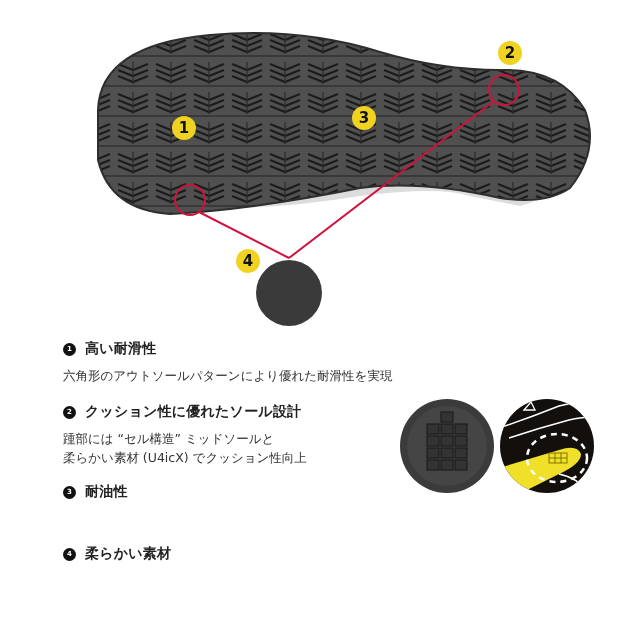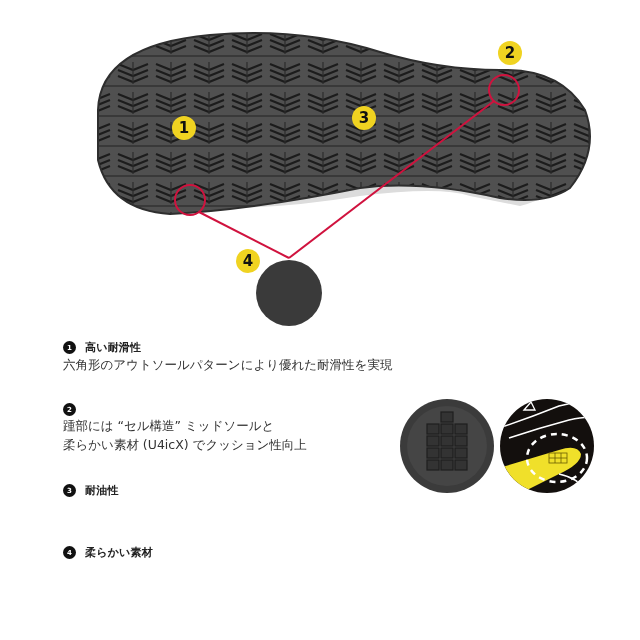--- a/index.html
+++ b/index.html
@@ -2,22 +2,22 @@
 <html><head>
 <meta charset="utf-8">
 <style>
   html,body{margin:0;padding:0;background:#fff;}
   body{width:640px;height:640px;position:relative;overflow:hidden;font-family:"DejaVu Sans","Liberation Sans",sans-serif;color:#222;}
   .abs{position:absolute;}
   .badge-y{position:absolute;width:24px;height:24px;border-radius:50%;background:#f0d321;color:#111;font-weight:bold;font-size:15px;display:flex;align-items:center;justify-content:center;font-family:"DejaVu Sans",sans-serif;}
   .feature{position:absolute;left:63px;}
   .feat-head{display:flex;align-items:center;gap:9px;}
   .num-dot{width:13px;height:13px;border-radius:50%;background:#111;color:#fff;font-size:7px;font-weight:bold;display:flex;align-items:center;justify-content:center;}
-  .feat-title{font-size:11px;font-weight:bold;color:#222;letter-spacing:.2px;}
-  .feat-desc{font-size:12.5px;color:#333;line-height:19px;white-space:pre-line;}
+  .feat-title{font-size:14px;font-weight:bold;color:#222;letter-spacing:.2px;}
+  .feat-desc{font-size:12.5px;color:#333;line-height:19px;margin-top:8px;white-space:pre-line;}
 </style>
 </head>
 <body>
 
 <svg class="abs" style="left:0;top:0" width="640" height="330" viewBox="0 0 640 330">
   <defs>
     <pattern id="tread" width="38" height="30" patternUnits="userSpaceOnUse">
       <rect width="38" height="30" fill="#505050"></rect>
       <path d="M4 4 L19 10 L34 4 M4 10 L19 16 L34 10 M4 16 L19 22 L34 16" stroke="#1c1c1c" stroke-width="2.2" fill="none"></path>
       <path d="M19 2 L19 24" stroke="#2a2a2a" stroke-width="1.2"></path>
@@ -59,20 +59,21 @@
   <div class="feat-head">
     <span class="num-dot">1</span>
     <span class="feat-title">高い耐滑性</span>
   </div>
   <div class="feat-desc">六角形のアウトソールパターンにより優れた耐滑性を実現</div>
 </div>
 
 <div class="feature" style="top:403px;">
   <div class="feat-head">
     <span class="num-dot">2</span>
+    <span class="feat-title">クッション性に優れたソール設計</span>
   </div>
   <div class="feat-desc">踵部には “セル構造” ミッドソールと
 柔らかい素材 (U4icX) でクッション性向上</div>
 </div>
 
 <div class="feature" style="top:483px;">
   <div class="feat-head">
     <span class="num-dot">3</span>
     <span class="feat-title">耐油性</span>
   </div>

